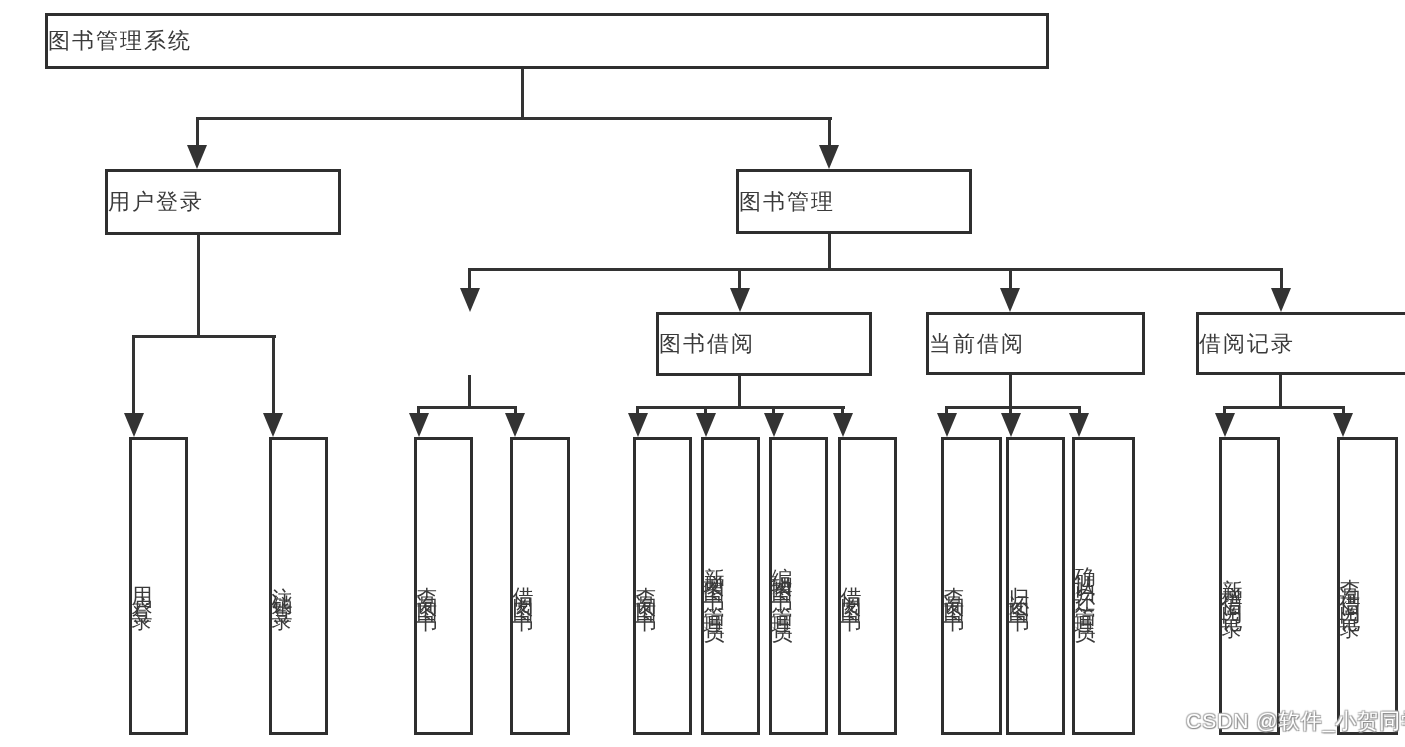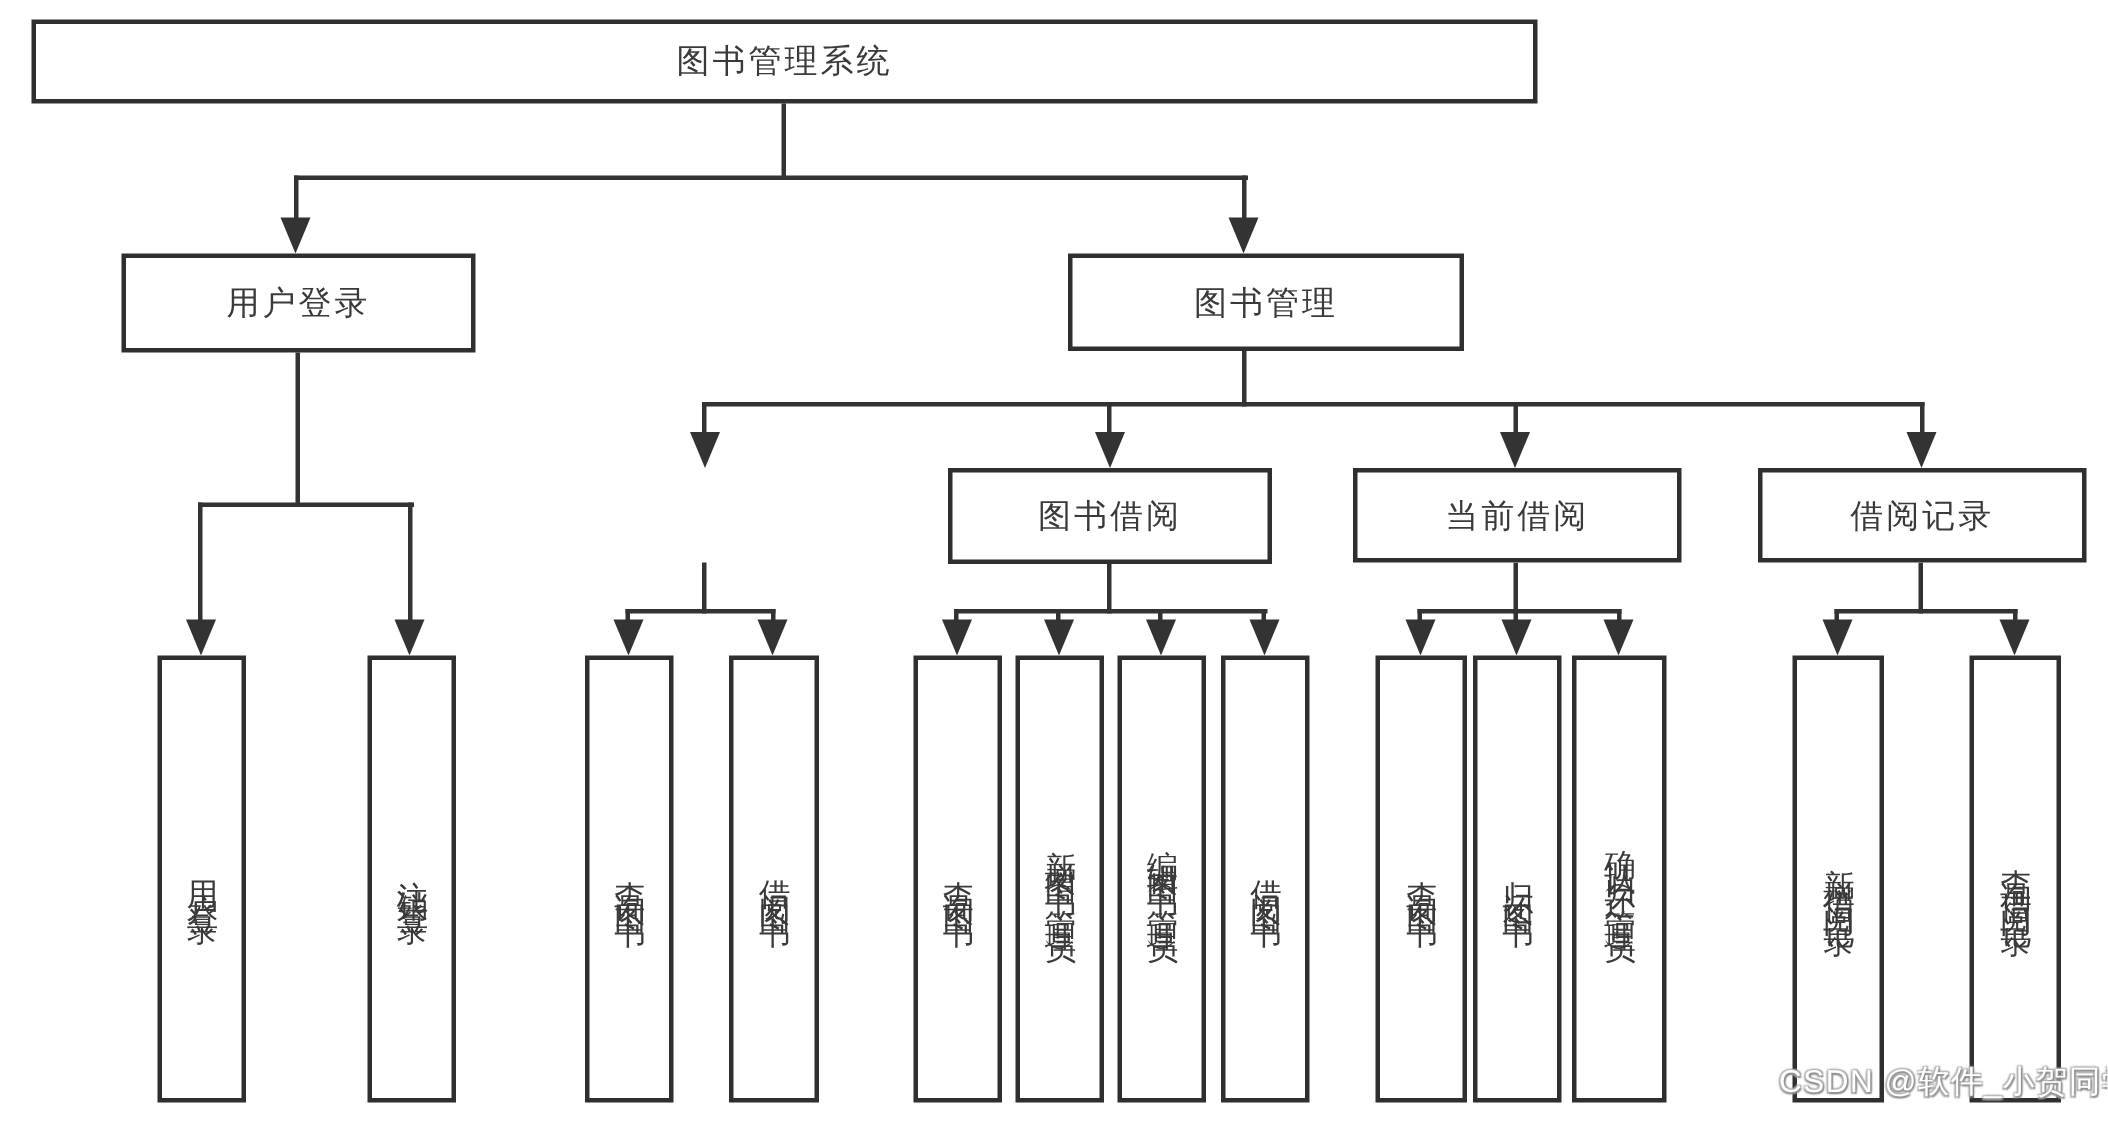--- a/index.html
+++ b/index.html
@@ -2,21 +2,21 @@
 <html><head>
 <meta charset="utf-8">
 <style>
   html,body{margin:0;padding:0;background:#ffffff;}
   #canvas{
     position:relative;width:1405px;height:747px;background:#ffffff;overflow:hidden;
     font-family:"Liberation Sans","DejaVu Sans",sans-serif;
   }
   .node{
     position:absolute;background:#ffffff;border:3px solid #2f2f2f;box-sizing:border-box;
-    display:flex;align-items:center;justify-content:center;z-index:2;
+    display:flex;align-items:center;justify-content:flex-start;z-index:2;margin-left:24px;
   }
   .node.h .lbl{
     font-size:22px;color:#3a3a3a;letter-spacing:2px;white-space:nowrap;line-height:1;
   }
   .node.v .lbl{
     writing-mode:vertical-rl;text-orientation:mixed;font-size:21px;color:#3a3a3a;
     letter-spacing:8px;line-height:1;
   }
   .line{position:absolute;background:#333333;z-index:1;}
   .arrowhead{
@@ -42,21 +42,21 @@
   <div class="line" style="left:521px;top:68px;width:3px;height:52px"></div>
   <div class="line" style="left:196px;top:117px;width:636px;height:3px"></div>
   <div class="line" style="left:196px;top:117px;width:3px;height:33px"></div>
   <div class="arrowhead" style="left:187px;top:145px"></div>
   <div class="line" style="left:828px;top:117px;width:3px;height:33px"></div>
   <div class="arrowhead" style="left:819px;top:145px"></div>
 
   <div class="node h" style="left:81px;top:169px;width:236px;height:66px">
     <span class="lbl">用户登录</span>
   </div>
-  <div class="node h" style="left:712px;top:169px;width:264px;height:65px">
+  <div class="node h" style="left:712px;top:169px;width:236px;height:65px">
     <span class="lbl">图书管理</span>
   </div>
 
   <div class="line" style="left:197px;top:234px;width:3px;height:104px"></div>
   <div class="line" style="left:132px;top:335px;width:144px;height:3px"></div>
   <div class="line" style="left:132px;top:335px;width:3px;height:83px"></div>
   <div class="arrowhead" style="left:124px;top:413px"></div>
   <div class="line" style="left:272px;top:335px;width:3px;height:83px"></div>
   <div class="arrowhead" style="left:263px;top:413px"></div>
 

